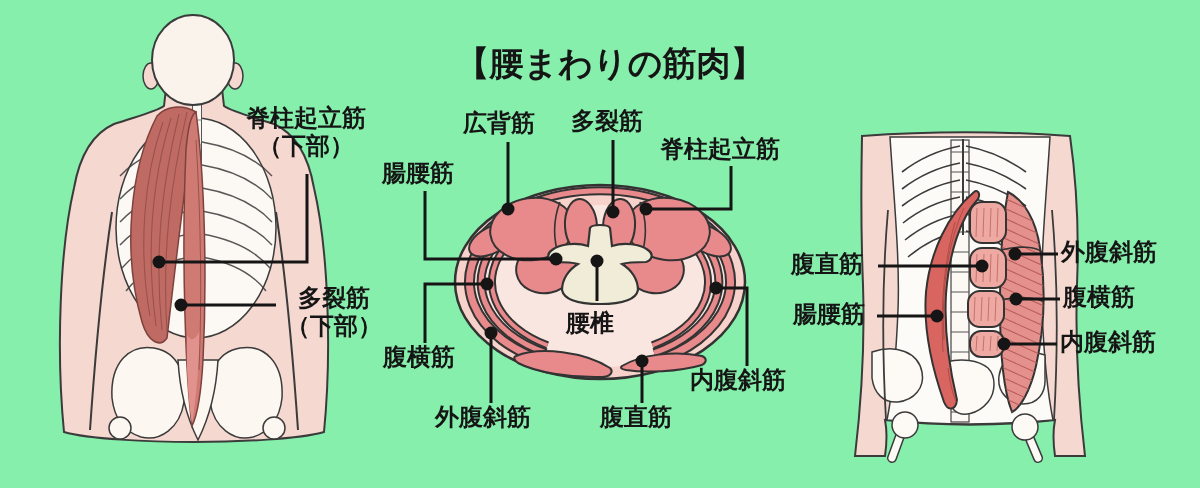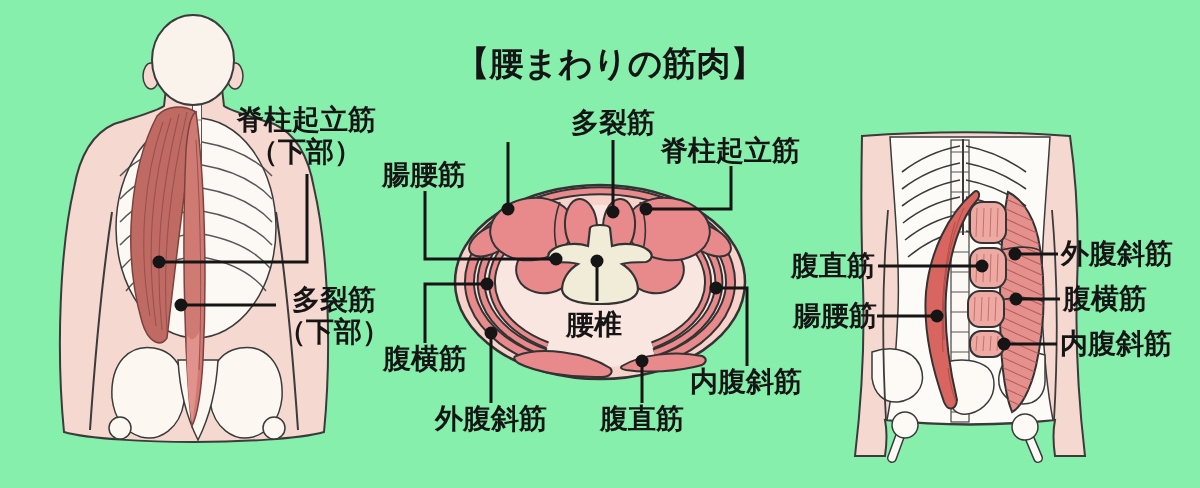--- a/index.html
+++ b/index.html
@@ -6,21 +6,21 @@
   .canvas{
     position:relative;width:1200px;height:488px;background:#86efac;overflow:hidden;
     font-family:Liberation Mono, monospace;color:#151515;padding-left:48px;
   }
   .art{position:absolute;left:0;top:0;}
   .title{
     position:absolute;left:410px;top:41px;width:400px;text-align:center;
     font-size:34px;font-weight:bold;letter-spacing:0;white-space:nowrap;
   }
   .lbl{
-    position:absolute;font-size:28px;font-weight:bold;line-height:1.15;
+    position:absolute;font-size:24px;font-weight:bold;line-height:1.15;
     white-space:nowrap;color:#151515;
   }
   .lbl.two{white-space:pre-line;text-align:center;}
 </style>
 </head>
 <body>
 
 <div class="canvas">
 
   <svg class="art" width="1200" height="488" viewBox="0 0 1200 488">
@@ -220,20 +220,21 @@
     </g>
   </svg>
 
   <div class="title">【腰まわりの筋肉】</div>
 
   <div class="lbl two" style="left:228px;top:106px;width:156px;">脊柱起立筋
 （下部）</div>
   <div class="lbl two" style="left:278px;top:286px;width:112px;">多裂筋
 （下部）</div>
 
+  <div class="lbl" style="left:463px;top:111px;">広背筋</div>
   <div class="lbl" style="left:571px;top:109px;">多裂筋</div>
   <div class="lbl" style="left:660px;top:137px;">脊柱起立筋</div>
   <div class="lbl" style="left:382px;top:161px;">腸腰筋</div>
   <div class="lbl" style="left:566px;top:311px;">腰椎</div>
   <div class="lbl" style="left:383px;top:345px;">腹横筋</div>
   <div class="lbl" style="left:435px;top:405px;">外腹斜筋</div>
   <div class="lbl" style="left:600px;top:405px;">腹直筋</div>
   <div class="lbl" style="left:690px;top:368px;">内腹斜筋</div>
 
   <div class="lbl" style="left:791px;top:252px;">腹直筋</div>

